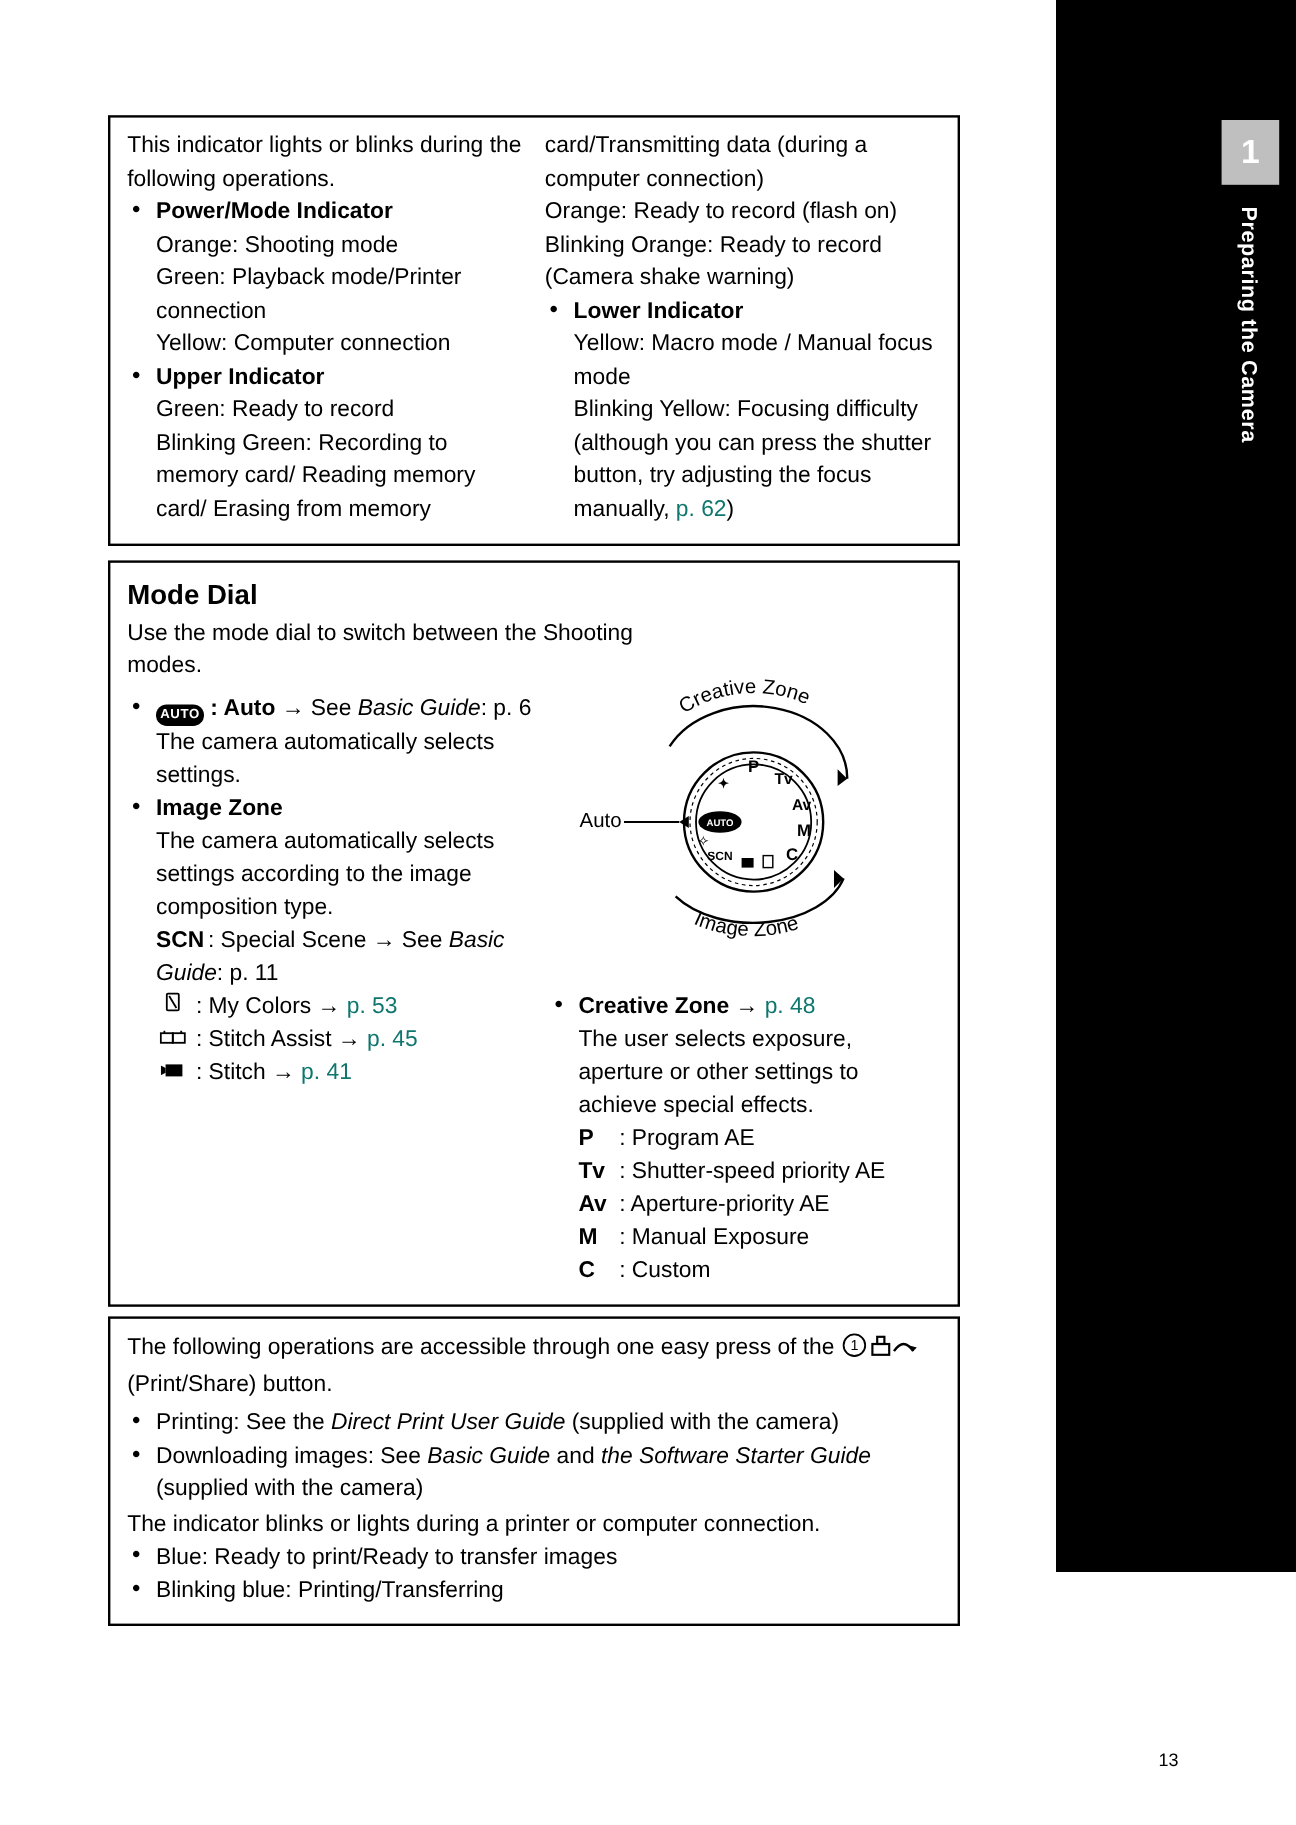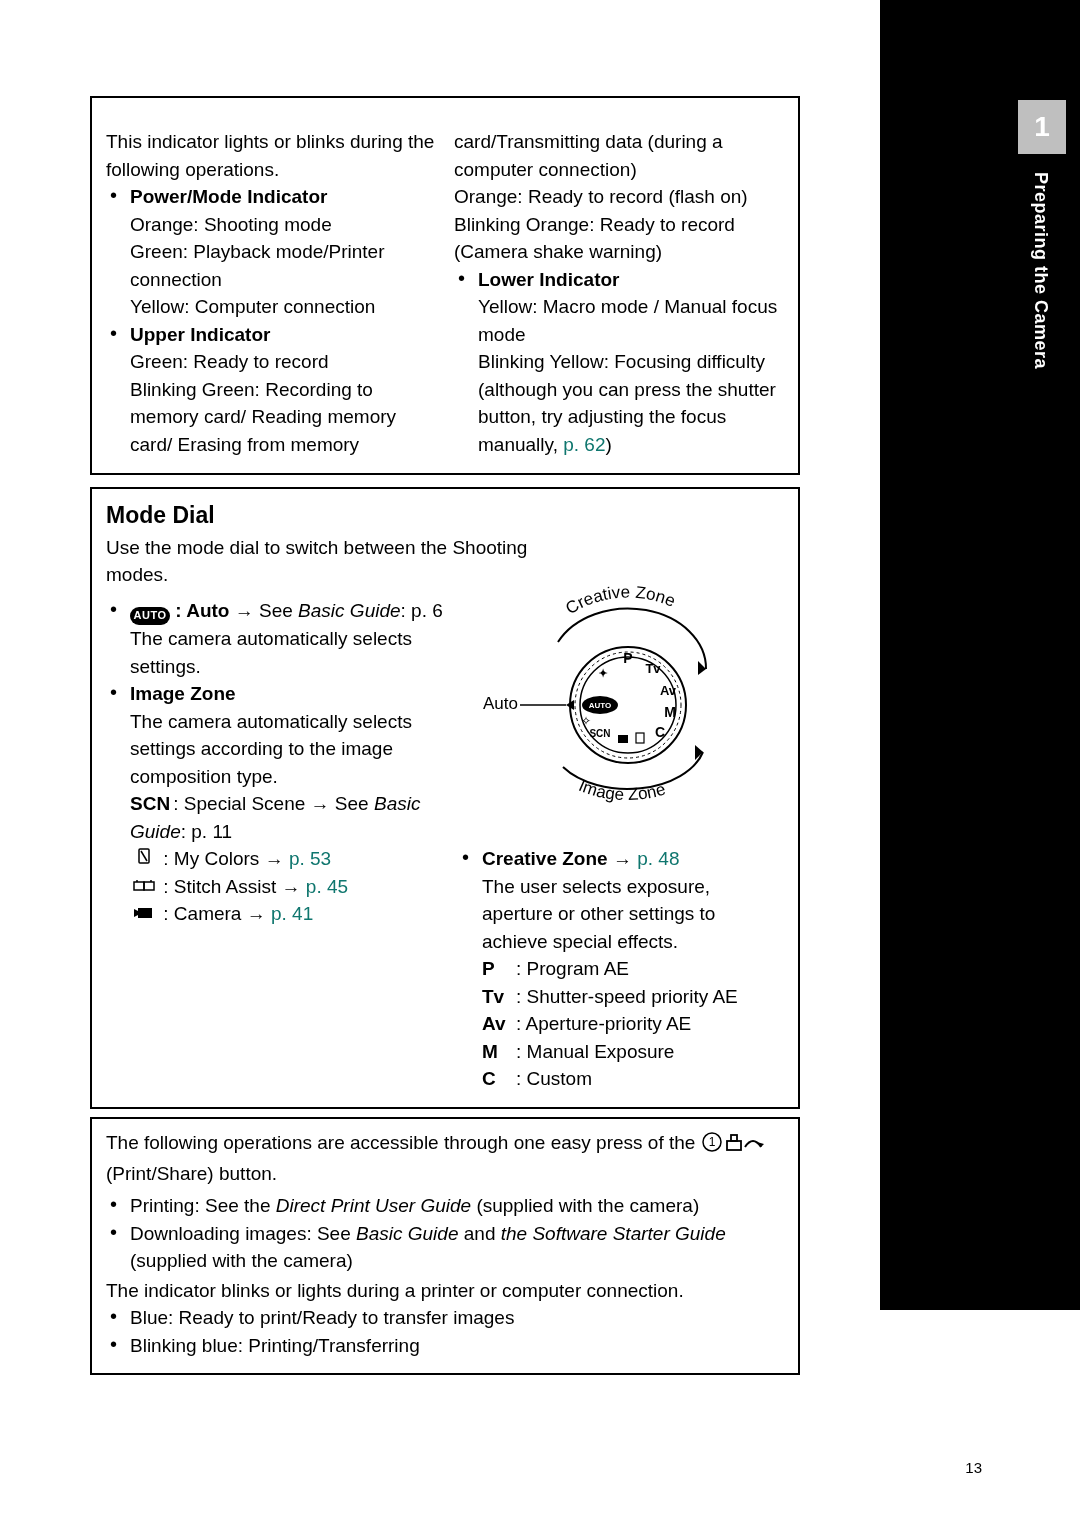--- a/index.html
+++ b/index.html
@@ -55,21 +55,21 @@
     border: 2px solid #000;
     padding: 10px 14px 14px;
     margin-bottom: 0;
     background: #fff;
   }
   .box + .box { margin-top: 12px; }
   .twocol {
     display: flex;
     gap: 18px;
   }
-  .col { flex: 1; margin-top: 20px; }
+  .col { flex: 1; }
   .bold { font-weight: bold; }
   .ital { font-style: italic; }
   ul.bullets {
     list-style: none;
     margin: 0;
     padding: 0 0 0 4px;
   }
   ul.bullets > li {
     position: relative;
     padding-left: 20px;
@@ -217,21 +217,21 @@
                 </svg>
             </span>
             <span>: Stitch Assist </span><span class="arrow">→ </span><a class="link">p. 45</a><br>
 
             <span class="icon-sm">
               <svg width="20" height="14" viewBox="0 0 20 14">
                   <rect x="4" y="2" width="14" height="10" fill="#000"></rect>
                   <polygon points="0,3 4,5 4,9 0,11" fill="#000"></polygon>
                 </svg>
             </span>
-            <span>: Camera </span><span class="arrow">→ </span><a class="link">p. 41</a>
+            <span>: Stitch </span><span class="arrow">→ </span><a class="link">p. 41</a>
           </li>
         </ul>
       </div>
 
       <div class="mode-right">
 
         <svg class="dial-svg" width="280" height="240" viewBox="0 0 280 240">
           <defs>
             <path id="arcTop" d="M 95 55 A 85 65 0 0 1 255 85" fill="none"></path>
             <path id="arcBot" d="M 100 200 A 85 55 0 0 0 250 185" fill="none"></path>

